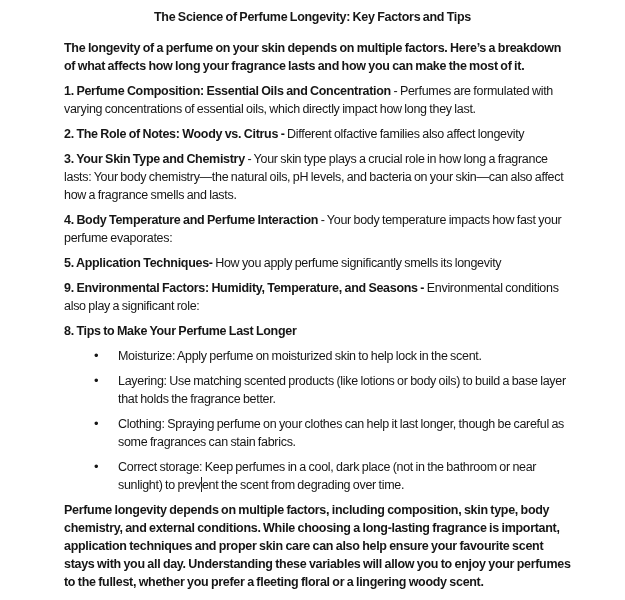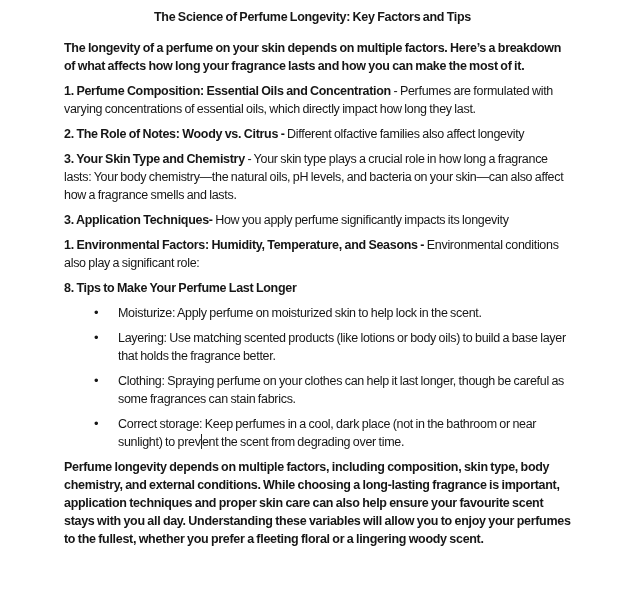--- a/index.html
+++ b/index.html
@@ -75,24 +75,25 @@
   <h1 class="doc-title">The Science of Perfume Longevity: Key Factors and Tips</h1>
 
   <p class="para bold-para">The longevity of a perfume on your skin depends on multiple factors. Here’s a breakdown of what affects how long your fragrance lasts and how you can make the most of it.</p>
 
   <p class="para"><strong class="sec-head">1. Perfume Composition: Essential Oils and Concentration</strong> <span class="sec-body">- Perfumes are formulated with varying concentrations of essential oils, which directly impact how long they last.</span></p>
 
   <p class="para"><strong class="sec-head">2. The Role of Notes: Woody vs. Citrus -</strong> <span class="sec-body">Different olfactive families also affect longevity</span></p>
 
   <p class="para"><strong class="sec-head">3. Your Skin Type and Chemistry</strong> <span class="sec-body">- Your skin type plays a crucial role in how long a fragrance lasts: Your body chemistry—the natural oils, pH levels, and bacteria on your skin—can also affect how a fragrance smells and lasts.</span></p>
 
+  <p class="para"><strong class="sec-head">4. Body Temperature and Perfume Interaction</strong> <span class="sec-body">- Your body temperature impacts how fast your perfume evaporates:</span></p>
 
-  <p class="para"><strong class="sec-head">3. Application Techniques-</strong> <span class="sec-body">How you apply perfume significantly impacts its longevity</span></p>
+  <p class="para"><strong class="sec-head">5. Application Techniques-</strong> <span class="sec-body">How you apply perfume significantly smells its longevity</span></p>
 
-  <p class="para"><strong class="sec-head">1. Environmental Factors: Humidity, Temperature, and Seasons -</strong> <span class="sec-body">Environmental conditions also play a significant role:</span></p>
+  <p class="para"><strong class="sec-head">9. Environmental Factors: Humidity, Temperature, and Seasons -</strong> <span class="sec-body">Environmental conditions also play a significant role:</span></p>
 
   <p class="para bold-para">8. Tips to Make Your Perfume Last Longer</p>
 
   <ul class="tips-list">
     <li><span>Moisturize: Apply perfume on moisturized skin to help lock in the scent.</span></li>
     <li><span>Layering: Use matching scented products (like lotions or body oils) to build a base layer that holds the fragrance better.</span></li>
     <li><span>Clothing: Spraying perfume on your clothes can help it last longer, though be careful as some fragrances can stain fabrics.</span></li>
     <li><span>Correct storage: Keep perfumes in a cool, dark place (not in the bathroom or near sunlight) to prev</span><span class="caret"></span><span>ent the scent from degrading over time.</span></li>
   </ul>
 

